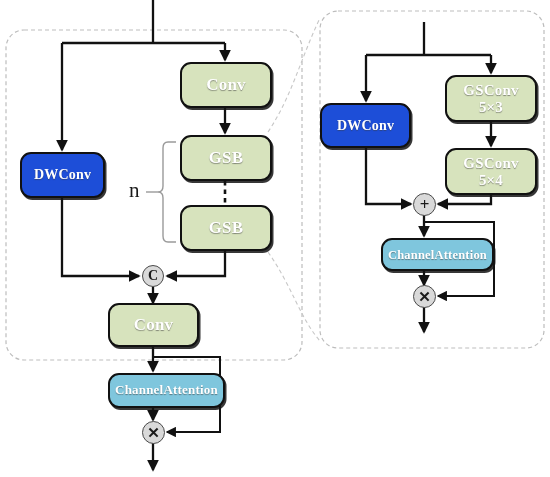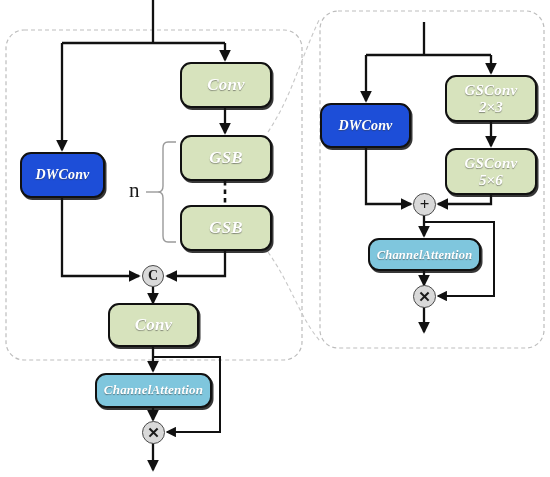--- a/index.html
+++ b/index.html
@@ -28,25 +28,24 @@
     display: flex;
     flex-direction: column;
     align-items: center;
     justify-content: center;
     color: #ffffff;
     text-shadow: 0 1px 1px rgba(60,60,60,0.55);
     font-weight: bold;
     letter-spacing: 0.2px;
     line-height: 1.12;
     box-shadow: 1.5px 2px 0 rgba(20,20,20,0.85);
-    font-style: italic;
   }
   .node.green { background: #d7e3bd; }
   .node.purple { background: #1d4ed8; }
-  .node.blue   { background: #7fc6dd; }
+  .node.blue   { background: #7fc6dd; margin-left: 13px; }
 
   .op {
     position: absolute;
     box-sizing: border-box;
     border: 1.6px solid #4a4a4a;
     border-radius: 50%;
     background: #d9d9d9;
     display: flex;
     align-items: center;
     justify-content: center;
@@ -161,26 +160,26 @@
   <div class="n-label" style="left:129px; top:178px; font-size:21px;">
     <span>n</span>
   </div>
 
   <div class="node purple" style="left:320px; top:103px; width:91px; height:45px; font-size:14px;">
     <span>DWConv</span>
   </div>
 
   <div class="node green" style="left:445px; top:75px; width:92px; height:47px; font-size:15px;">
     <span>GSConv</span>
-    <span>2×3</span>
+    <span>5×3</span>
   </div>
 
   <div class="node green" style="left:445px; top:148px; width:92px; height:47px; font-size:15px;">
     <span>GSConv</span>
-    <span>5×6</span>
+    <span>5×4</span>
   </div>
 
   <div class="node blue" style="left:368px; top:238px; width:113px; height:33px; font-size:12.5px;">
     <span>ChannelAttention</span>
   </div>
 
   <div class="op" style="left:413px; top:193px; width:23px; height:23px; font-size:17px;">
     <span>+</span>
   </div>
 

